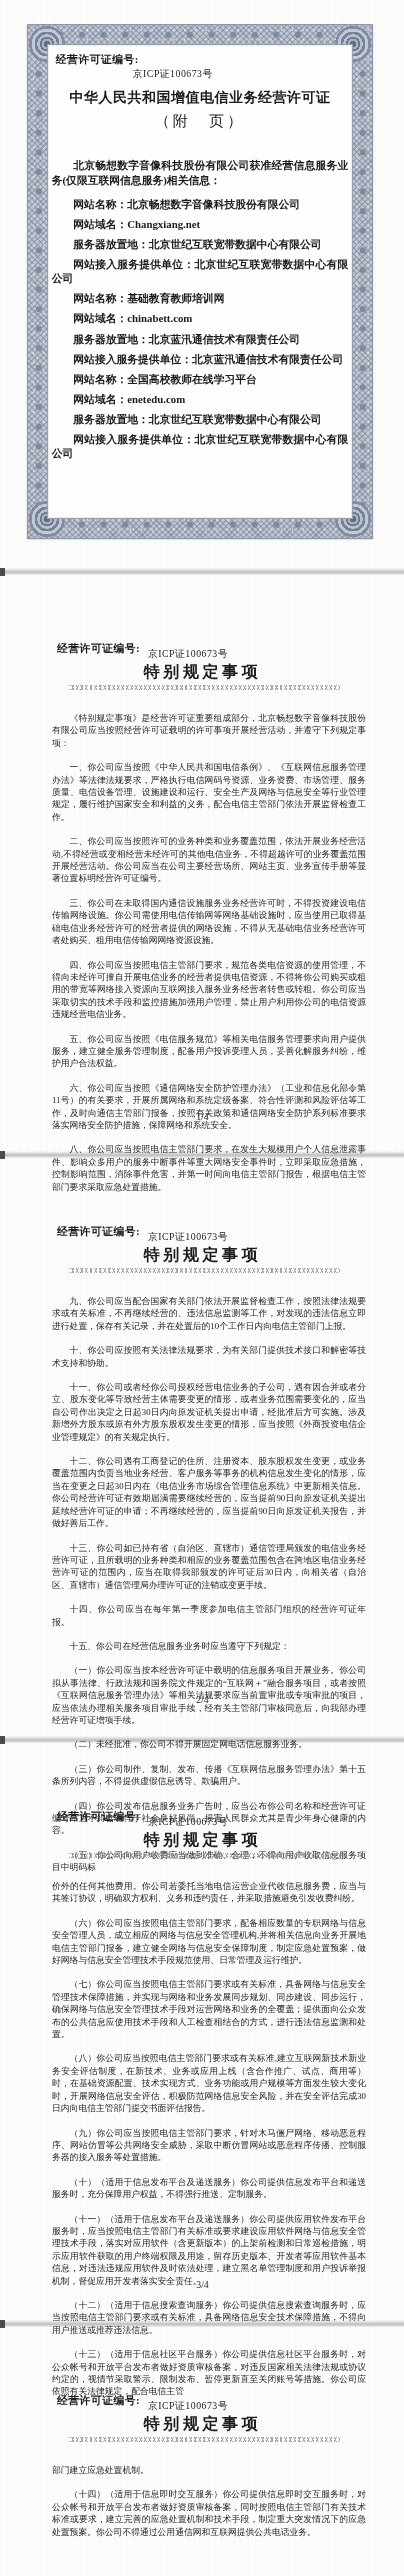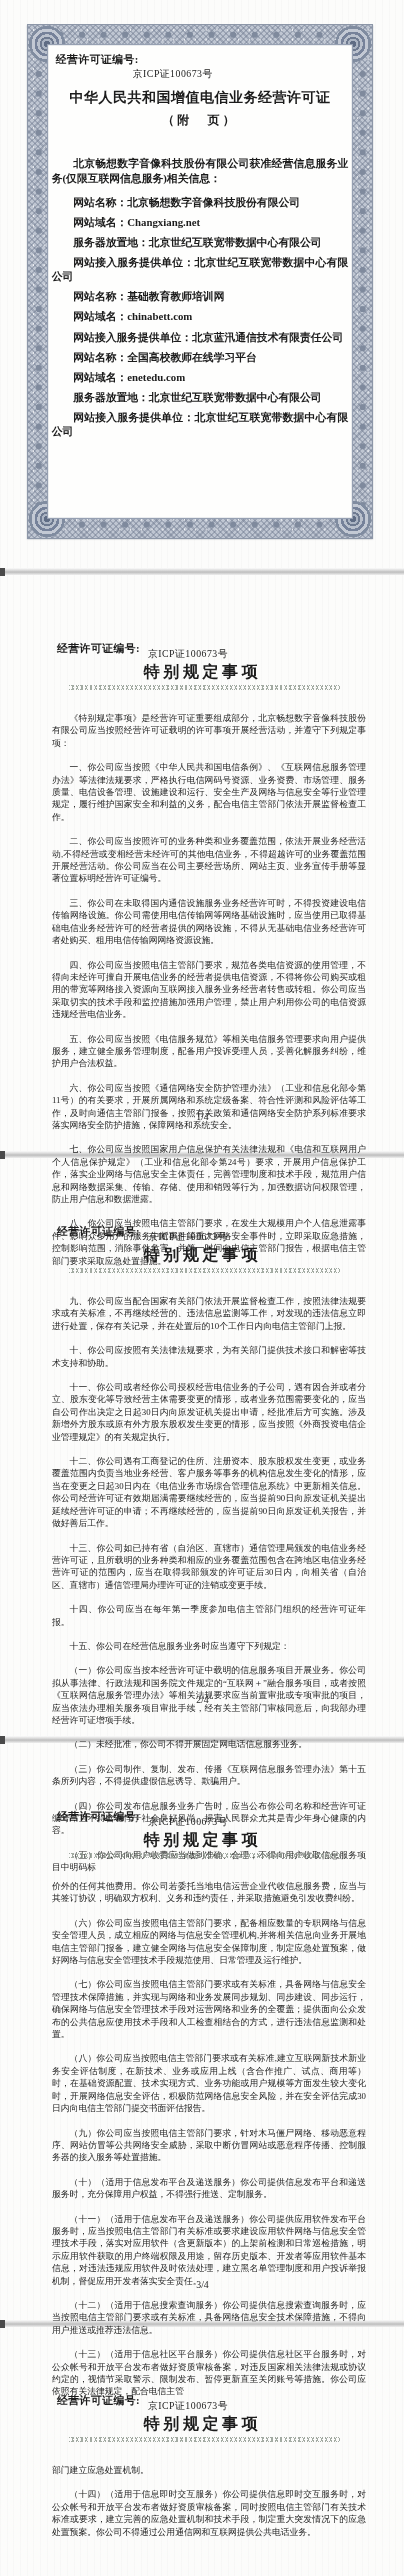--- a/index.html
+++ b/index.html
@@ -39,21 +39,21 @@
     position:absolute;left:19.6px;top:19.6px;right:19.6px;bottom:19.6px;
     background:#fefefd;
     box-shadow:0 0 0 1px #96a0b2, inset 0 0 0 0.5px rgba(140,150,170,0.35);
     padding:8.2px 4.1px 0 4.1px;
     box-sizing:border-box;
   }
   .lic-row{margin-left:4.1px;}
   .lic-label{font-size:10.8px;font-weight:700;letter-spacing:0.5px;}
   .lic-value{display:block;margin:1.5px 0 0 77px;font-size:9.8px;letter-spacing:0.5px;}
   .p1-title{margin:8.2px 0 0 0;text-align:center;font-size:14px;font-weight:700;letter-spacing:0.5px;}
-  .p1-subtitle{margin:4.1px 0 0 0;text-align:center;font-size:12px;font-weight:700;letter-spacing:3.1px;}
+  .p1-subtitle{margin:4.1px 0 0 0;text-align:center;font-size:15px;font-weight:400;letter-spacing:3.1px;}
   .p1-intro{margin:27px 0 8px 0;font-size:10.8px;line-height:15.5px;text-indent:2em;text-align:justify;font-weight:600;}
   .p1-entries{margin-top:7px;}
   .entry{font-size:10.8px;line-height:14.4px;margin-top:5.7px;text-indent:2em;text-align:justify;font-weight:600;}
   
   .sep{
     position:absolute;left:0;width:405px;height:6.7px;
     background:linear-gradient(to bottom,#fbfbfb 0%,#d6d6d6 38%,#bdbdbd 58%,#efefef 100%);
   }
   .sep::after{
     content:"";position:absolute;left:0;top:-0.5px;width:4.6px;height:8.8px;background:#4a4a4a;
@@ -95,20 +95,21 @@
         <h1 class="p1-title">中华人民共和国增值电信业务经营许可证</h1>
         <div class="p1-subtitle">（附　页）</div>
         <p class="p1-intro">北京畅想数字音像科技股份有限公司获准经营信息服务业务(仅限互联网信息服务)相关信息：</p>
         <div class="p1-entries" id="p1-entries">
             <div class="entry"><span>网站名称：</span><span>北京畅想数字音像科技股份有限公司</span></div>
             <div class="entry"><span>网站域名：</span><span>Changxiang.net</span></div>
             <div class="entry"><span>服务器放置地：</span><span>北京世纪互联宽带数据中心有限公司</span></div>
             <div class="entry"><span>网站接入服务提供单位：</span><span>北京世纪互联宽带数据中心有限公司</span></div>
             <div class="entry"><span>网站名称：</span><span>基础教育教师培训网</span></div>
             <div class="entry"><span>网站域名：</span><span>chinabett.com</span></div>
+            <div class="entry"><span>服务器放置地：</span><span>北京蓝汛通信技术有限责任公司</span></div>
             <div class="entry"><span>网站接入服务提供单位：</span><span>北京蓝汛通信技术有限责任公司</span></div>
             <div class="entry"><span>网站名称：</span><span>全国高校教师在线学习平台</span></div>
             <div class="entry"><span>网站域名：</span><span>enetedu.com</span></div>
             <div class="entry"><span>服务器放置地：</span><span>北京世纪互联宽带数据中心有限公司</span></div>
             <div class="entry"><span>网站接入服务提供单位：</span><span>北京世纪互联宽带数据中心有限公司</span></div>
           </div>
       </div>
     </div>
   </section>
 
@@ -123,21 +124,20 @@
       <h2 class="s-title">特别规定事项</h2>
       <div class="s-zig"></div>
       <div class="s-body">
         <p class="indent">《特别规定事项》是经营许可证重要组成部分，北京畅想数字音像科技股份有限公司应当按照经营许可证载明的许可事项开展经营活动，并遵守下列规定事项：</p>
         <p class="indent">一、你公司应当按照《中华人民共和国电信条例》、《互联网信息服务管理办法》等法律法规要求，严格执行电信网码号资源、业务资费、市场管理、服务质量、电信设备管理、设施建设和运行、安全生产及网络与信息安全等行业管理规定，履行维护国家安全和利益的义务，配合电信主管部门依法开展监督检查工作。</p>
         <p class="indent">二、你公司应当按照许可的业务种类和业务覆盖范围，依法开展业务经营活动,不得经营或变相经营未经许可的其他电信业务，不得超越许可的业务覆盖范围开展经营活动。你公司应当在公司主要经营场所、网站主页、业务宣传手册等显著位置标明经营许可证编号。</p>
         <p class="indent">三、你公司在未取得国内通信设施服务业务经营许可时，不得投资建设电信传输网络设施。你公司需使用电信传输网等网络基础设施时，应当使用已取得基础电信业务经营许可的经营者提供的网络设施，不得从无基础电信业务经营许可者处购买、租用电信传输网网络资源设施。</p>
         <p class="indent">四、你公司应当按照电信主管部门要求，规范各类电信资源的使用管理，不得向未经许可擅自开展电信业务的经营者提供电信资源，不得将你公司购买或租用的带宽等网络接入资源向互联网接入服务业务经营者转售或转租。你公司应当采取切实的技术手段和监控措施加强用户管理，禁止用户利用你公司的电信资源违规经营电信业务。</p>
         <p class="indent">五、你公司应当按照《电信服务规范》等相关电信服务管理要求向用户提供服务，建立健全服务管理制度，配备用户投诉受理人员，妥善化解服务纠纷，维护用户合法权益。</p>
         <p class="indent">六、你公司应当按照《通信网络安全防护管理办法》（工业和信息化部令第11号）的有关要求，开展所属网络和系统定级备案、符合性评测和风险评估等工作，及时向通信主管部门报备，按照有关政策和通信网络安全防护系列标准要求落实网络安全防护措施，保障网络和系统安全。</p>
-        <p class="indent">七、你公司应当按照国家用户信息保护有关法律法规和《电信和互联网用户个人信息保护规定》（工业和信息化部令第24号）要求，开展用户信息保护工作，落实企业网络与信息安全主体责任，完善管理制度和技术手段，规范用户信息和网络数据采集、传输、存储、使用和销毁等行为，加强数据访问权限管理，防止用户信息和数据泄露。</p>
         <p class="indent">八、你公司应当按照电信主管部门要求，在发生大规模用户个人信息泄露事件、影响众多用户的服务中断事件等重大网络安全事件时，立即采取应急措施，控制影响范围，消除事件危害，并第一时间向电信主管部门报告，根据电信主管部门要求采取应急处置措施。</p>
       </div>
       <div class="s-pageno">1/4</div>
     </section>
     <section class="spage" style="top: 1158px;">
       <div class="s-label">经营许可证编号:</div>
       <div class="s-value">京ICP证100673号</div>
       <h2 class="s-title">特别规定事项</h2>
       <div class="s-zig"></div>
       <div class="s-body">

